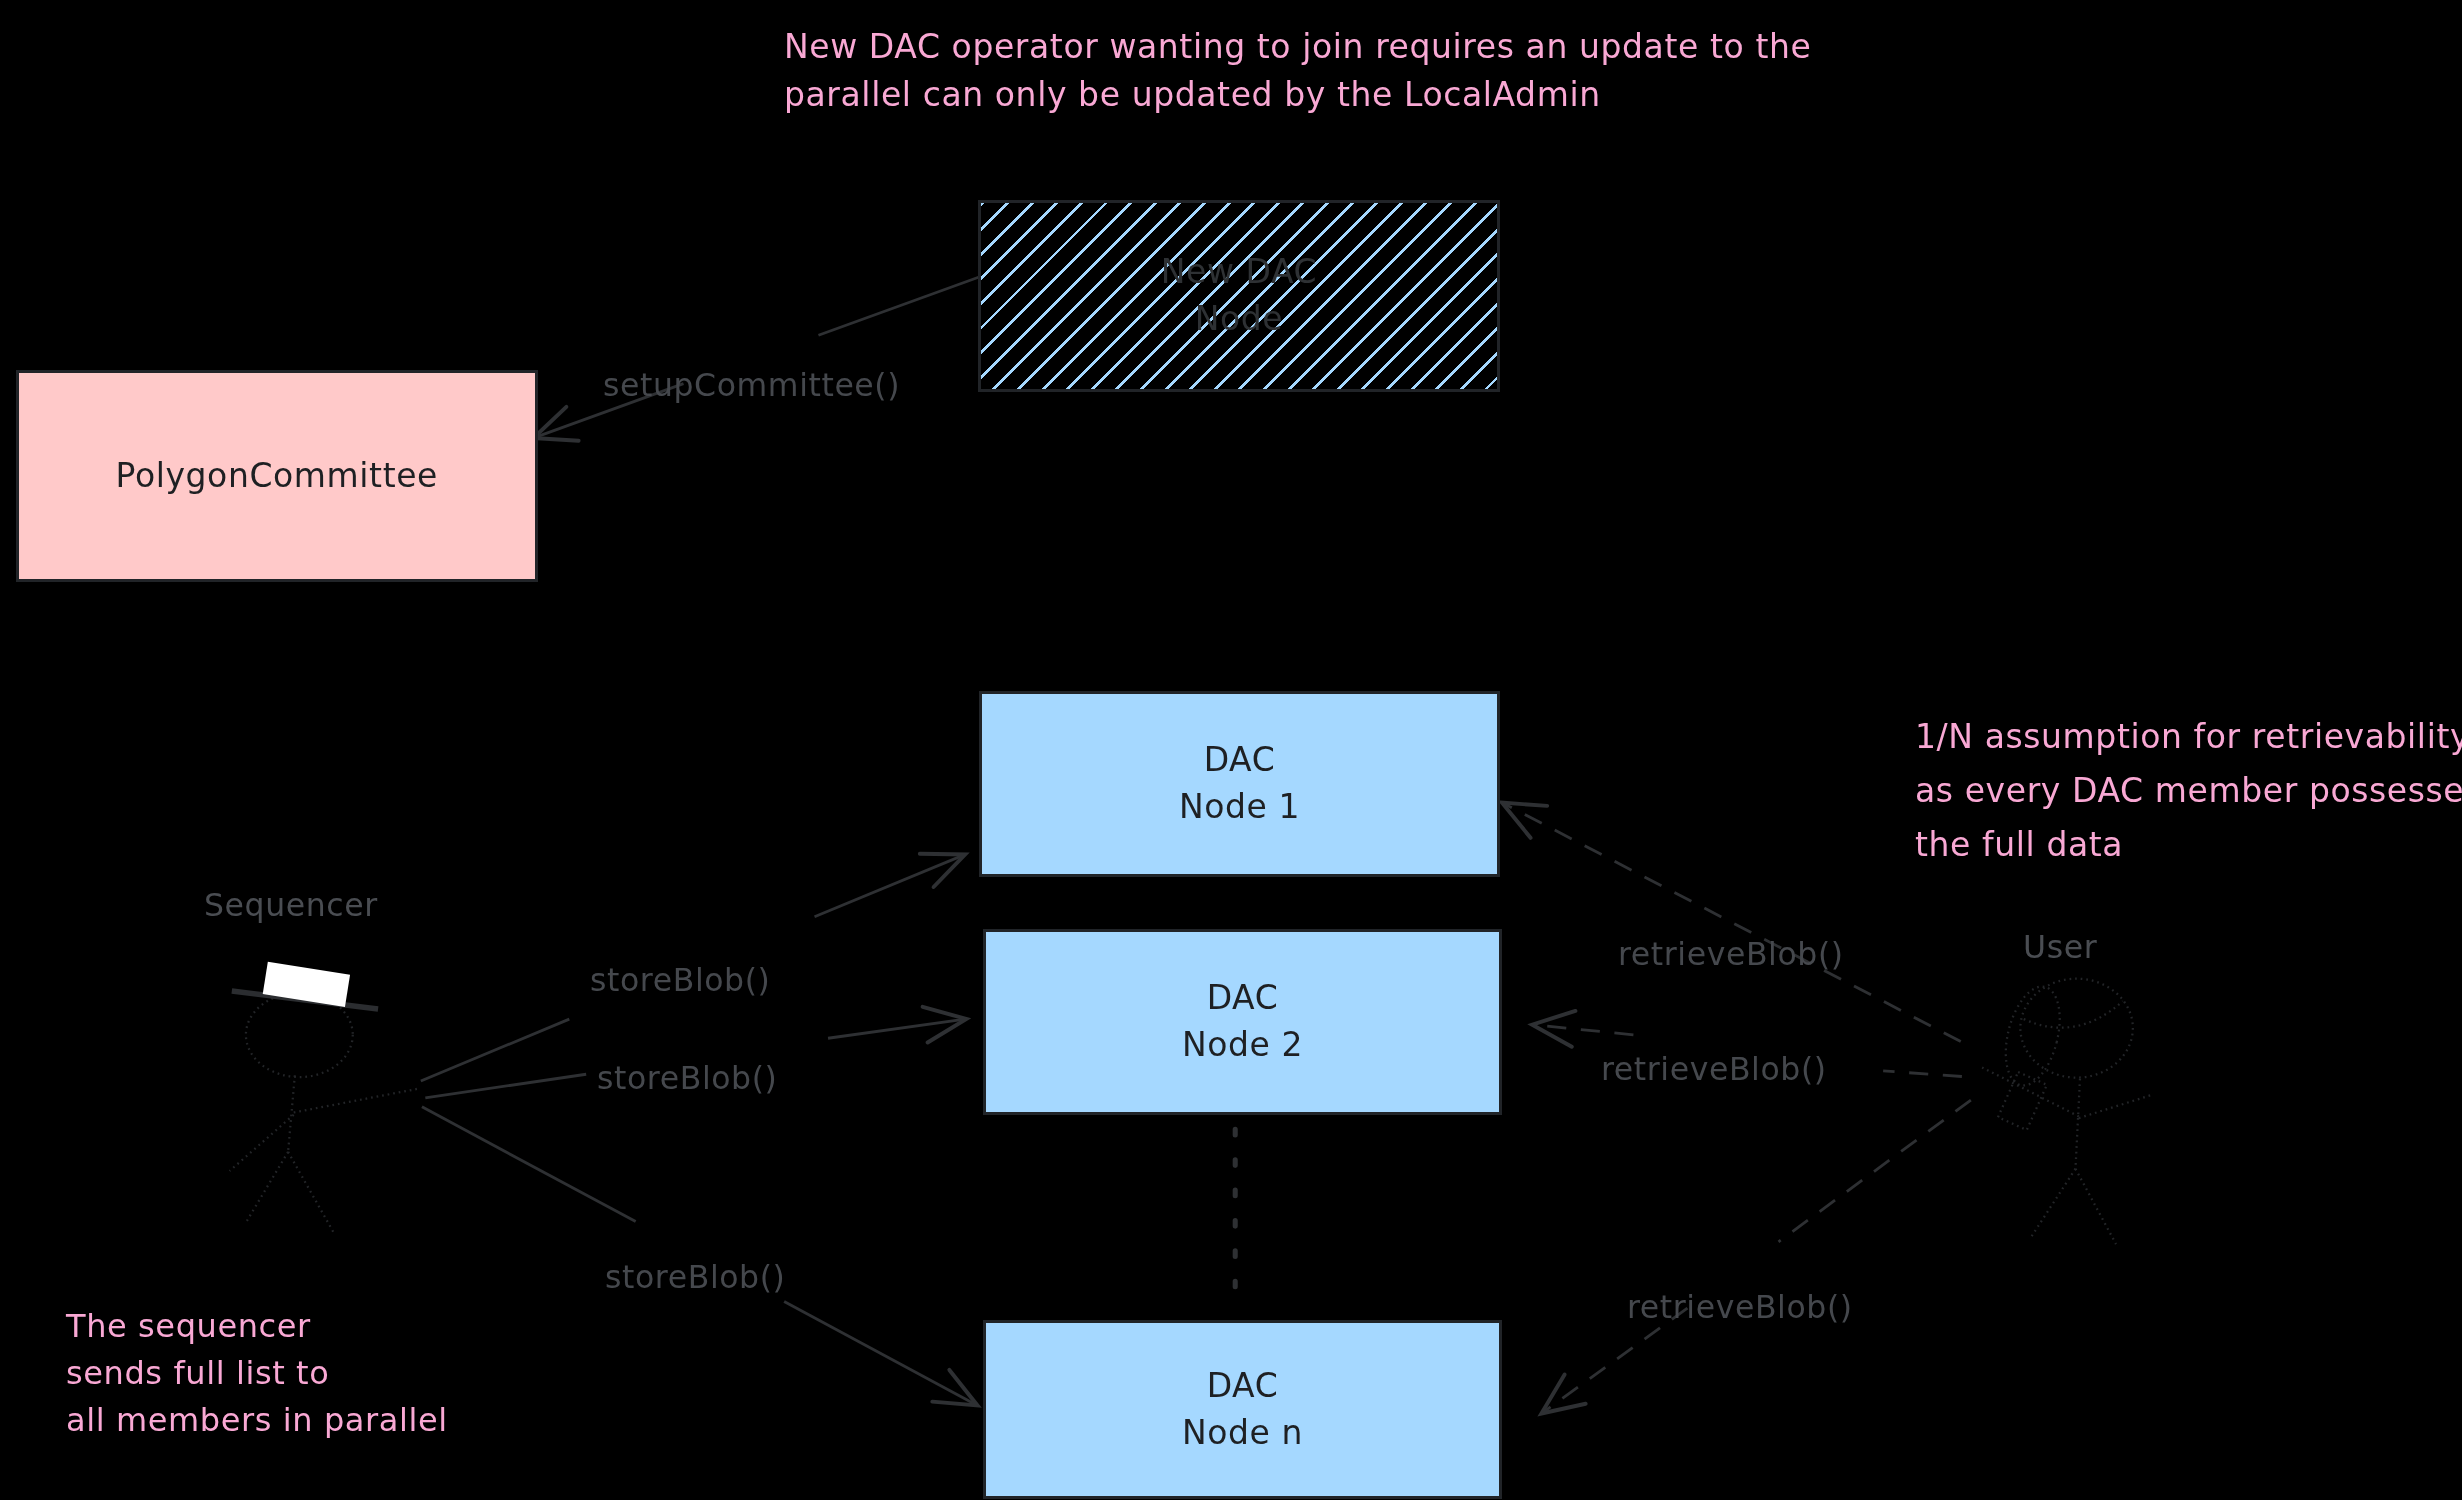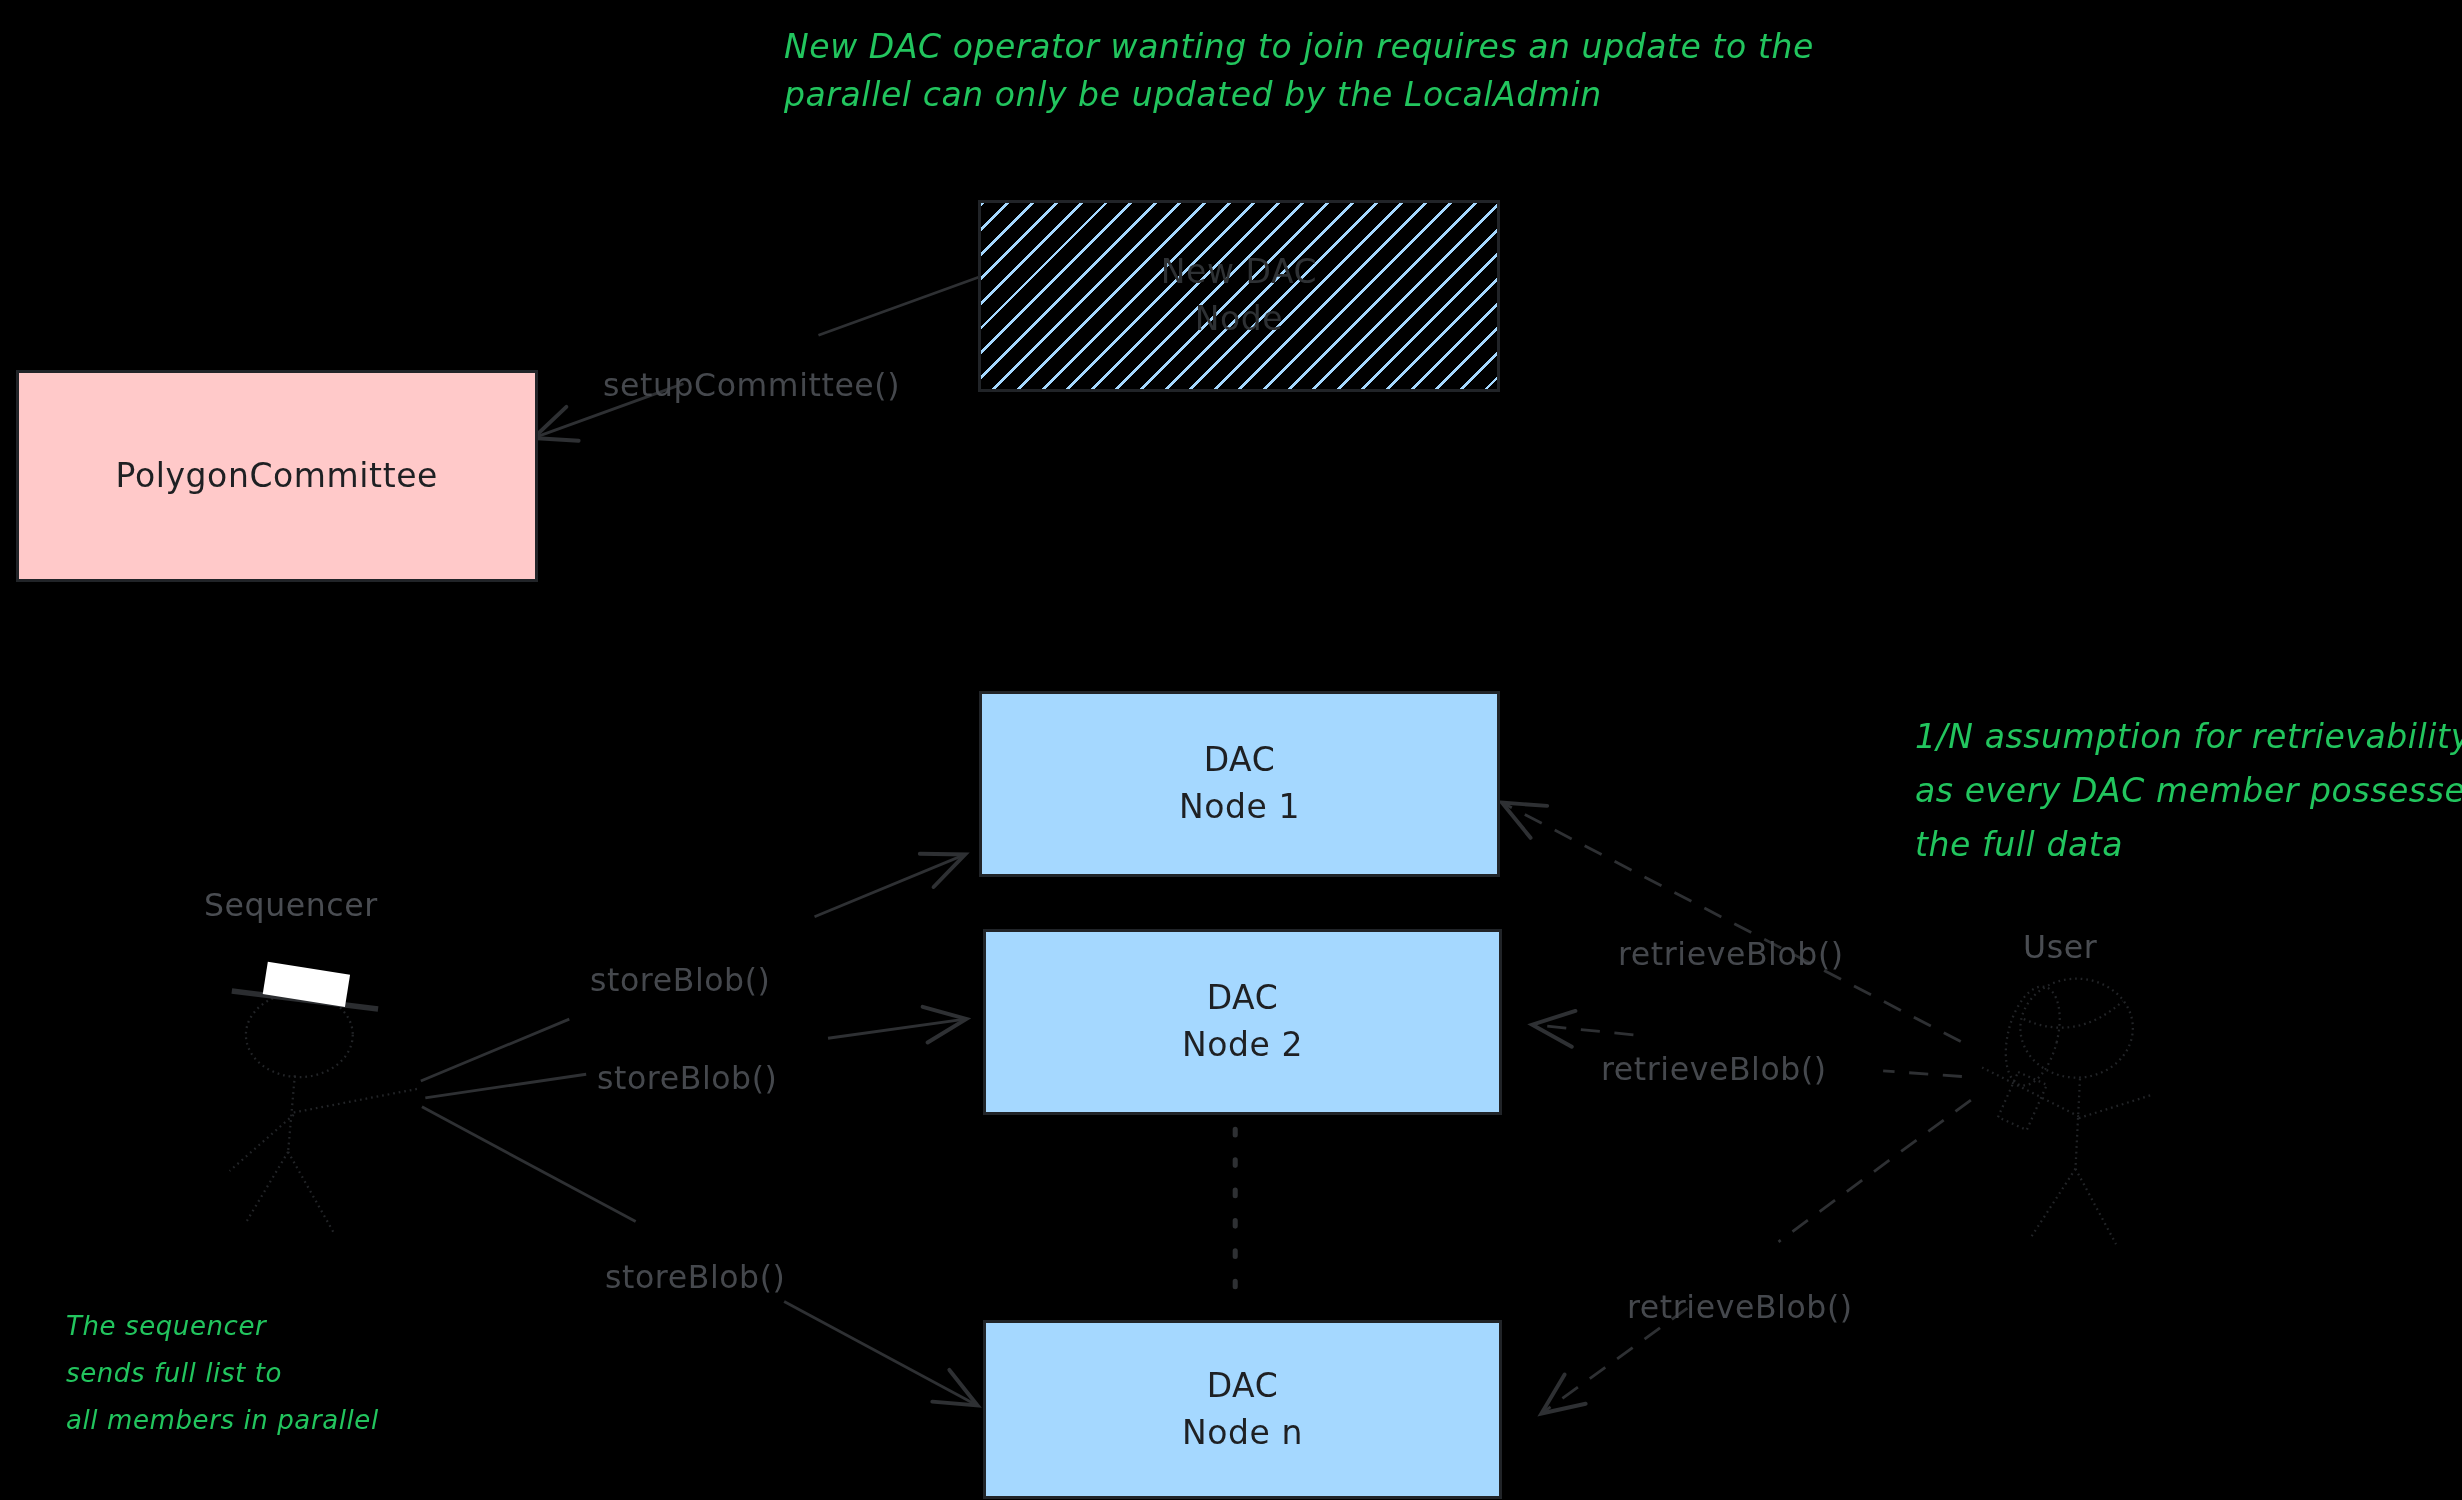--- a/index.html
+++ b/index.html
@@ -13,24 +13,24 @@
   .box .bl{font-size:33px;line-height:1.42;color:#1e2023;letter-spacing:0.6px;}
   #box-new-dac-node{left:978px;top:200px;width:522px;height:192px;
        background:repeating-linear-gradient(135deg,#a5d8ff 0 2.8px,rgba(0,0,0,0) 2.8px 17.4px);}
   #box-new-dac-node .bl{color:#2e3134;}
   #box-polygon-committee{left:15.8px;top:370px;width:522px;height:212px;background:#ffc9c9;}
   #box-dac-node-1{left:979px;top:691px;width:521px;height:186px;background:#a5d8ff;}
   #box-dac-node-2{left:983px;top:929px;width:519px;height:186px;background:#a5d8ff;}
   #box-dac-node-n{left:983px;top:1320px;width:519px;height:179px;background:#a5d8ff;}
 
   
-  .note{position:absolute;color:#22c55e;font-size:33px;line-height:48px;letter-spacing:0.6px;white-space:nowrap;font-style:italic;}
+  .note{position:absolute;color:#f9a8d4;font-size:33px;line-height:48px;letter-spacing:0.6px;white-space:nowrap;}
   #note-top{left:784px;top:22.5px;}
   #note-retrievability{left:1915px;top:710px;line-height:54px;}
-  #note-sequencer{left:66px;top:1303px;line-height:47px;font-size:26px;}
+  #note-sequencer{left:66px;top:1303px;line-height:47px;font-size:32px;}
 
   
   .fn{position:absolute;color:#45484d;font-size:31.5px;letter-spacing:0.6px;white-space:nowrap;margin-top:28px;}
   #fn-setup{left:603px;top:339px;}
   #fn-store-1{left:590px;top:934px;}
   #fn-store-2{left:597px;top:1032px;}
   #fn-store-3{left:605px;top:1231px;}
   #fn-retrieve-1{left:1618px;top:908px;}
   #fn-retrieve-2{left:1601px;top:1023px;}
   #fn-retrieve-3{left:1627px;top:1261px;}

